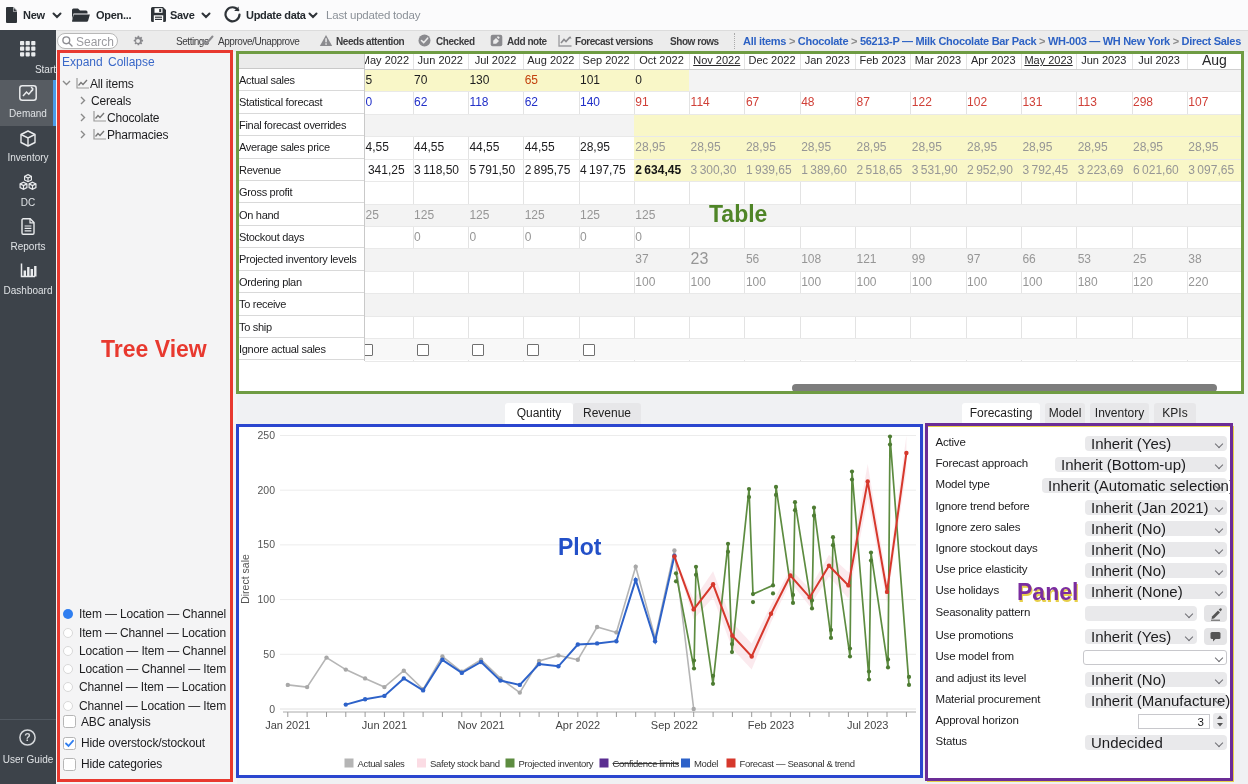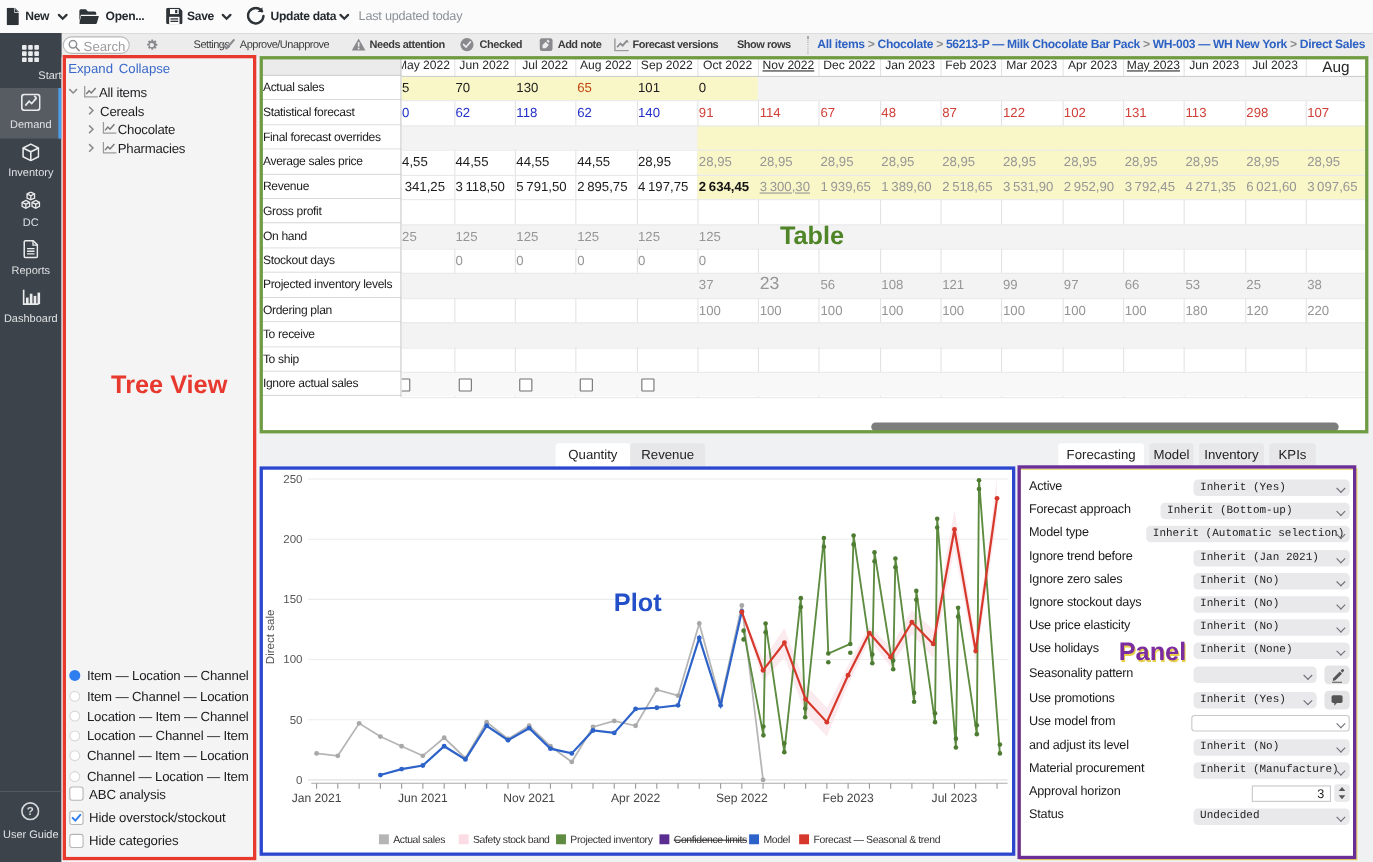--- a/index.html
+++ b/index.html
@@ -1,17 +1,17 @@
 <!DOCTYPE html>
 <html><head><meta charset="utf-8"><style>
 *{margin:0;padding:0;box-sizing:border-box;}
 html,body{width:1248px;height:784px;overflow:hidden;font-family:"Liberation Sans",sans-serif;background:#f0f1f3;position:relative;}
 .ab{position:absolute;}
 .tx{position:absolute;white-space:nowrap;}
-.sel{position:absolute;background:#e9e9eb;border-radius:4px;font-size:10px;color:#1c1c1e;line-height:15px;padding-left:6px;white-space:nowrap;font-family:Liberation Mono, monospace;}
+.sel{position:absolute;background:#e9e9eb;border-radius:4px;font-size:15px;color:#1c1c1e;line-height:15px;padding-left:6px;white-space:nowrap;}
 .chev{position:absolute;width:6px;height:6px;border-right:1.4px solid #6e6e73;border-bottom:1.4px solid #6e6e73;transform:rotate(45deg);}
 .tab{position:absolute;height:21px;font-size:12px;color:#222;text-align:center;line-height:21px;border-radius:3px 3px 0 0;}
 </style></head>
 <body>
 <div style="position:absolute;left:0;top:0;width:1248px;height:30px;background:#fbfbfc;"></div>
 <svg class="ab" style="left:6px;top:7px" width="12" height="16" viewBox="0 0 12 16">
     <path d="M1 0 h6.5 L11 3.5 V15 a1 1 0 0 1 -1 1 H1 a1 1 0 0 1 -1-1 V1 a1 1 0 0 1 1-1 z" fill="#2e3338"></path>
     <path d="M7 0 L11.5 4.5 H7 z" fill="#fbfbfc"></path>
     <path d="M7.5 1 L10.5 4 H7.5 z" fill="#2e3338"></path>
   </svg>
@@ -281,28 +281,28 @@
       <div class="ab" style="left:657.4px;top:84.3px;height:22.4px;line-height:22.4px;font-size:12px;color:#969696;">28,95</div>
       <div class="ab" style="left:712.7px;top:84.3px;height:22.4px;line-height:22.4px;font-size:12px;color:#969696;">28,95</div>
       <div class="ab" style="left:768.0px;top:84.3px;height:22.4px;line-height:22.4px;font-size:12px;color:#969696;">28,95</div>
       <div class="ab" style="left:823.3px;top:84.3px;height:22.4px;line-height:22.4px;font-size:12px;color:#969696;">28,95</div>
       <div class="ab" style="left:-6.2px;top:106.7px;height:22.4px;line-height:22.4px;font-size:12px;color:#1c1c1e;">3 341,25</div>
       <div class="ab" style="left:49.1px;top:106.7px;height:22.4px;line-height:22.4px;font-size:12px;color:#1c1c1e;">3 118,50</div>
       <div class="ab" style="left:104.4px;top:106.7px;height:22.4px;line-height:22.4px;font-size:12px;color:#1c1c1e;">5 791,50</div>
       <div class="ab" style="left:159.7px;top:106.7px;height:22.4px;line-height:22.4px;font-size:12px;color:#1c1c1e;">2 895,75</div>
       <div class="ab" style="left:215.0px;top:106.7px;height:22.4px;line-height:22.4px;font-size:12px;color:#1c1c1e;">4 197,75</div>
       <div class="ab" style="left:270.3px;top:106.7px;height:22.4px;line-height:22.4px;font-size:12px;font-weight:700;color:#141414;">2 634,45</div>
-      <div class="ab" style="left:325.6px;top:106.7px;height:22.4px;line-height:22.4px;font-size:12px;color:#969696;text-decoration:underline;">3 300,30</div>
+      <div class="ab" style="left:325.6px;top:106.7px;height:22.4px;line-height:22.4px;font-size:12px;color:#969696;">3 300,30</div>
       <div class="ab" style="left:380.9px;top:106.7px;height:22.4px;line-height:22.4px;font-size:12px;color:#969696;">1 939,65</div>
       <div class="ab" style="left:436.2px;top:106.7px;height:22.4px;line-height:22.4px;font-size:12px;color:#969696;">1 389,60</div>
       <div class="ab" style="left:491.5px;top:106.7px;height:22.4px;line-height:22.4px;font-size:12px;color:#969696;">2 518,65</div>
       <div class="ab" style="left:546.8px;top:106.7px;height:22.4px;line-height:22.4px;font-size:12px;color:#969696;">3 531,90</div>
       <div class="ab" style="left:602.1px;top:106.7px;height:22.4px;line-height:22.4px;font-size:12px;color:#969696;">2 952,90</div>
       <div class="ab" style="left:657.4px;top:106.7px;height:22.4px;line-height:22.4px;font-size:12px;color:#969696;">3 792,45</div>
-      <div class="ab" style="left:712.7px;top:106.7px;height:22.4px;line-height:22.4px;font-size:12px;color:#969696;">4 271,35</div>
+      <div class="ab" style="left:712.7px;top:106.7px;height:22.4px;line-height:22.4px;font-size:12px;color:#969696;">3 223,69</div>
       <div class="ab" style="left:768.0px;top:106.7px;height:22.4px;line-height:22.4px;font-size:12px;color:#969696;">6 021,60</div>
       <div class="ab" style="left:823.3px;top:106.7px;height:22.4px;line-height:22.4px;font-size:12px;color:#969696;">3 097,65</div>
       <div class="ab" style="left:-6.2px;top:151.5px;height:22.4px;line-height:22.4px;font-size:12px;color:#969696;">125</div>
       <div class="ab" style="left:49.1px;top:151.5px;height:22.4px;line-height:22.4px;font-size:12px;color:#969696;">125</div>
       <div class="ab" style="left:104.4px;top:151.5px;height:22.4px;line-height:22.4px;font-size:12px;color:#969696;">125</div>
       <div class="ab" style="left:159.7px;top:151.5px;height:22.4px;line-height:22.4px;font-size:12px;color:#969696;">125</div>
       <div class="ab" style="left:215.0px;top:151.5px;height:22.4px;line-height:22.4px;font-size:12px;color:#969696;">125</div>
       <div class="ab" style="left:270.3px;top:151.5px;height:22.4px;line-height:22.4px;font-size:12px;color:#969696;">125</div>
       <div class="ab" style="left:49.1px;top:173.9px;height:22.4px;line-height:22.4px;font-size:12px;color:#969696;">0</div>
       <div class="ab" style="left:104.4px;top:173.9px;height:22.4px;line-height:22.4px;font-size:12px;color:#969696;">0</div>

